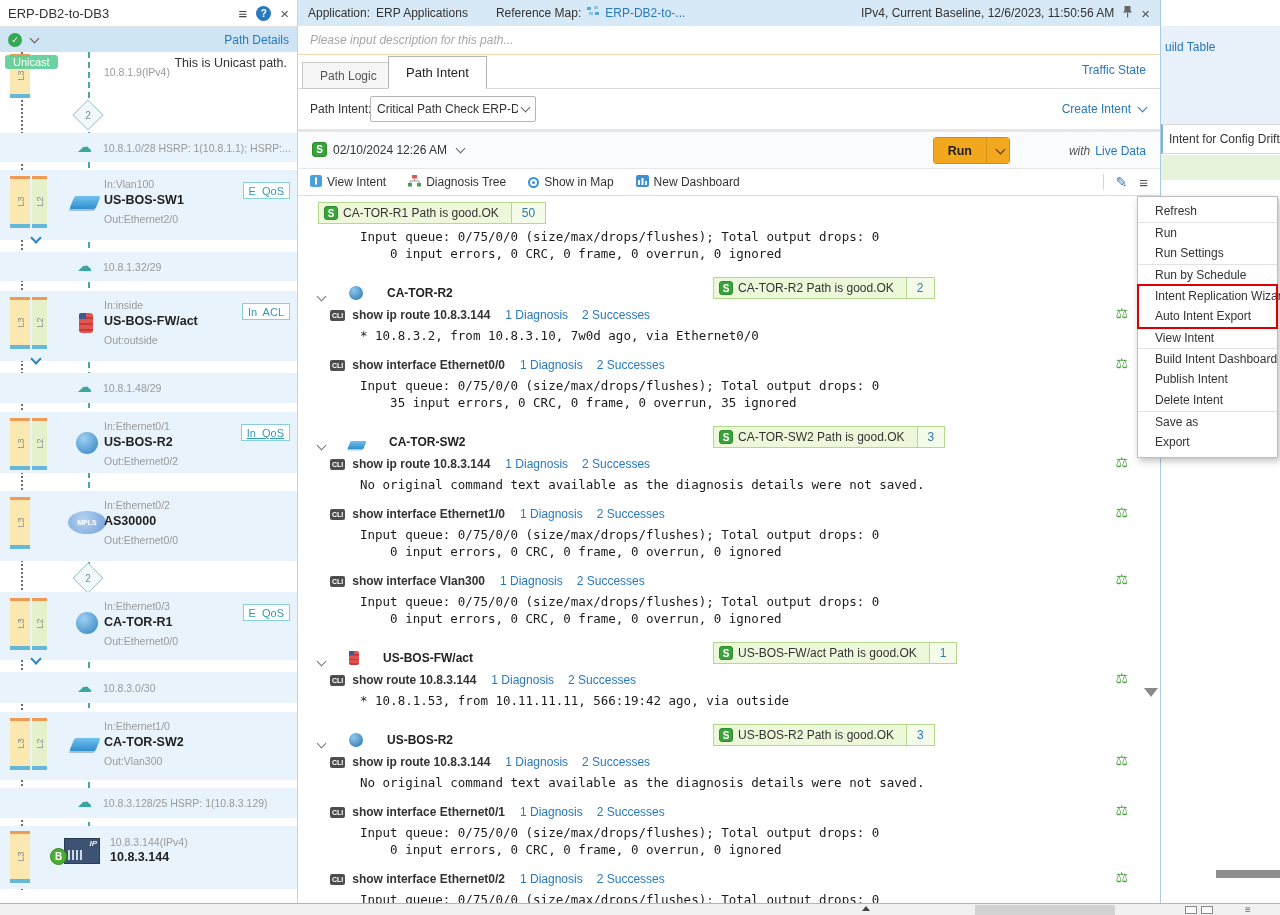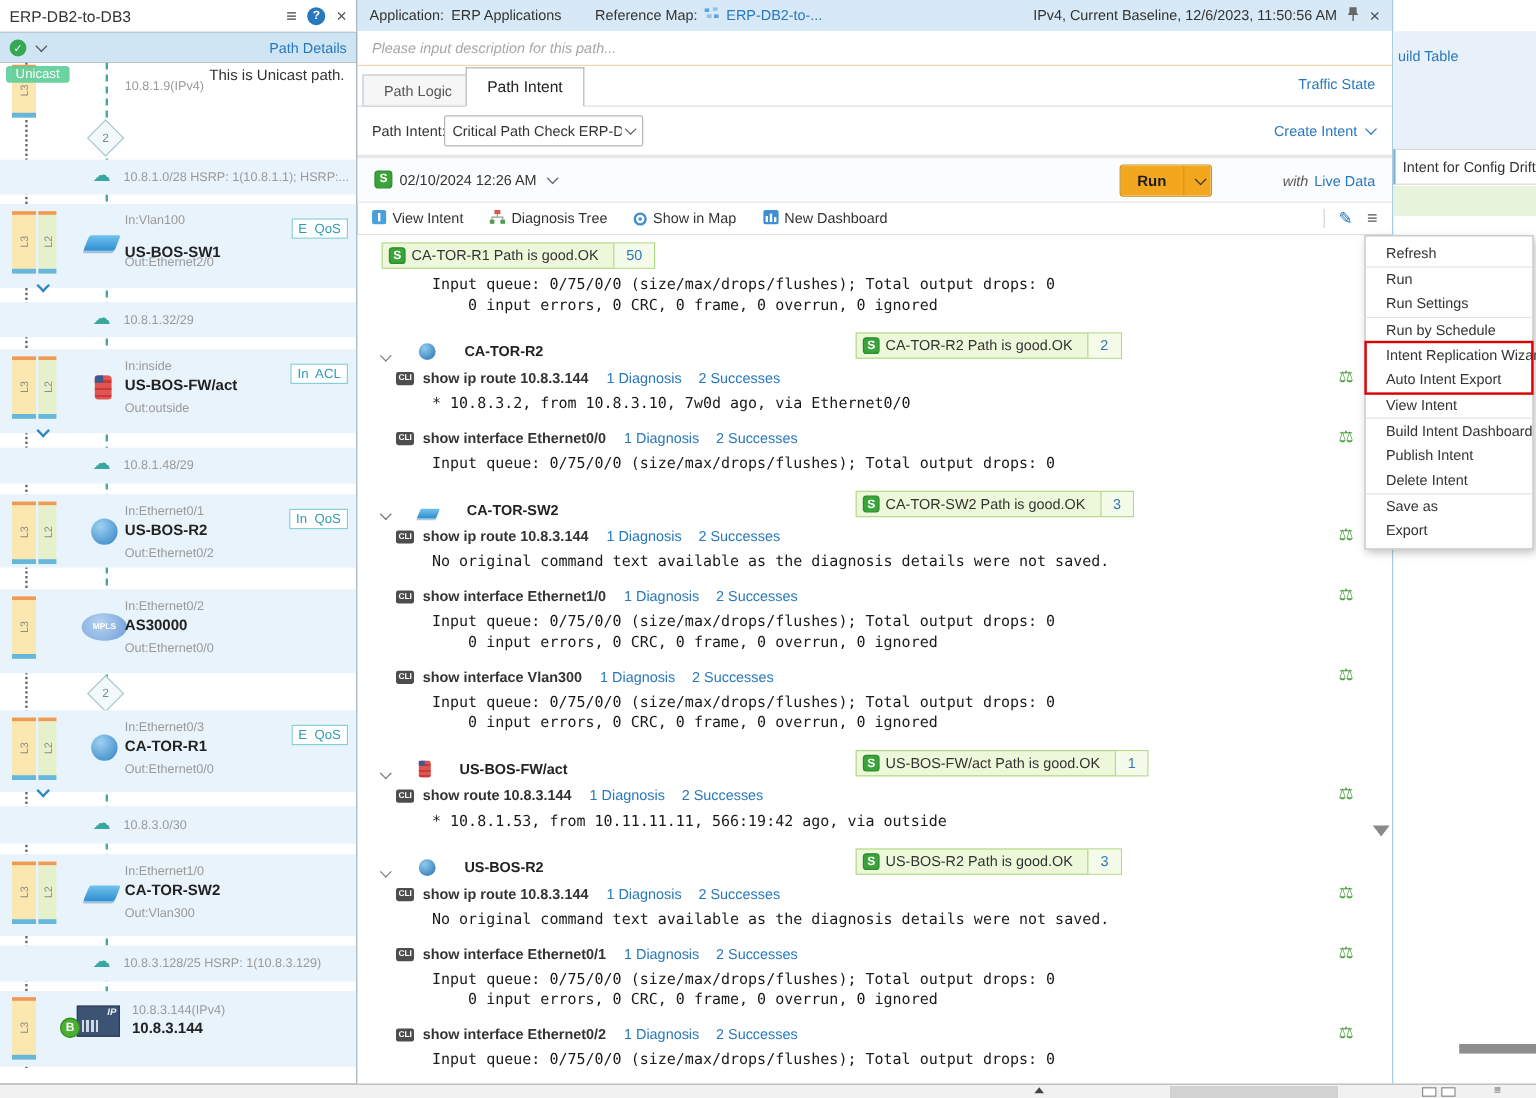--- a/index.html
+++ b/index.html
@@ -3,21 +3,21 @@
 <meta charset="utf-8">
 <style>
   * { margin:0; padding:0; box-sizing:border-box; }
   html,body { width:1280px; height:915px; overflow:hidden; background:#fff;
     font-family:"Liberation Sans", sans-serif; font-size:12px; color:#333; }
   .root { position:relative; width:1280px; height:915px; background:#fff; overflow:hidden; }
   a { text-decoration:none; }
   .link { color:#2878bd; cursor:pointer; }
 
   
-  .panel-left { position:absolute; left:0; top:0; width:298px; height:903px; background:#0f172a; border-right:1px solid #b9d5e6; }
+  .panel-left { position:absolute; left:0; top:0; width:298px; height:903px; background:#14b8a6; border-right:1px solid #b9d5e6; }
   .lp-header { position:absolute; left:0; top:0; width:100%; height:27px; background:#fff; border-bottom:1px solid #e3e3e3; display:flex; align-items:center; padding:0 8px; }
   .lp-title { font-size:13px; color:#333; flex:1; }
   .lp-hicons { display:flex; align-items:center; gap:9px; }
   .burger { font-size:15px; color:#444; line-height:1; cursor:pointer; }
   .help-ic { width:15px; height:15px; border-radius:50%; background:#2878bd; color:#fff; font-size:10px; font-weight:bold; display:flex; align-items:center; justify-content:center; cursor:pointer; }
   .close-ic { font-size:15px; color:#555; line-height:1; cursor:pointer; }
   .lp-sub { position:absolute; left:0; top:27px; width:100%; height:25px; background:#cfe5f4; display:flex; align-items:center; padding:0 8px; gap:5px; }
   .check-ic { width:14px; height:14px; border-radius:50%; background:#34a853; color:#fff; font-size:9px; display:flex; align-items:center; justify-content:center; }
   .lp-sub-ts { color:#333; }
   .lp-sub-link { margin-left:auto; }
@@ -175,21 +175,21 @@
       <div class="band" style="top:118px; height:70px;">
         <div class="chip" style="left:10px; top:6px;">
             <span>L3</span>
           </div>
         <div class="chip l2" style="left:32px; top:6px;">
             <span>L2</span>
           </div>
         <div class="chev-blue" style="left:32px; top:64px;"></div>
         <div class="sw-ic" style="left:72px; top:26px;"></div>
         <span class="dev-in" style="top:8px;">In:Vlan100</span>
-        <span class="dev-name" style="top:23px;margin-top:10px;">US-BOS-SW1</span>
+        <span class="dev-name" style="top:23px;">US-BOS-SW1</span>
         <span class="dev-out" style="top:43px;">Out:Ethernet2/0</span>
         <span class="tagbox" style="top:12px;">E  QoS</span>
       </div>
 
       <div class="band" style="top:200px; height:29px;"></div>
       <span class="cloud-ic" style="left:77px; top:206px;">☁</span>
       <span class="cloud-label" style="top:209px;">10.8.1.32/29</span>
 
       <div class="band" style="top:239px; height:70px;">
         <div class="chip" style="left:10px; top:6px;">
@@ -214,21 +214,21 @@
         <div class="chip" style="left:10px; top:6px;">
             <span>L3</span>
           </div>
         <div class="chip l2" style="left:32px; top:6px;">
             <span>L2</span>
           </div>
         <div class="rt-ic" style="left:76px; top:20px;"></div>
         <span class="dev-in" style="top:8px;">In:Ethernet0/1</span>
         <span class="dev-name" style="top:23px;">US-BOS-R2</span>
         <span class="dev-out" style="top:43px;">Out:Ethernet0/2</span>
-        <span class="tagbox" style="top:12px;">In  QoS</span>
+        <span class="tagbox" style="top:12px;text-decoration:underline;">In  QoS</span>
       </div>
 
       <div class="band" style="top:439px; height:70px;">
         <div class="chip" style="left:10px; top:6px;">
             <span>L3</span>
           </div>
         <div class="mpls-ic" style="left:68px; top:20px;">MPLS</div>
         <span class="dev-in" style="top:8px;">In:Ethernet0/2</span>
         <span class="dev-name" style="top:23px;">AS30000</span>
         <span class="dev-out" style="top:43px;">Out:Ethernet0/0</span>
@@ -423,20 +423,21 @@
       <div class="cli-row">
         <span class="cli-badge">CLI</span>
         <span class="cmd">show interface Ethernet0/0</span>
         <span class="cli-links">
             <a class="link">1 Diagnosis</a>
             <a class="link">2 Successes</a>
           </span>
         <span class="gear-icon">⚖</span>
       </div>
       <div class="mono out1">Input queue: 0/75/0/0 (size/max/drops/flushes); Total output drops: 0</div>
+      <div class="mono" style="margin-left:42px;">    35 input errors, 0 CRC, 0 frame, 0 overrun, 35 ignored</div>
 
       <div class="sect-row">
         <span class="chev-open"></span>
         <span class="sect-ic ic-sw"></span>
         <span class="sect-name">CA-TOR-SW2</span>
         <span class="status-badge sect-badge">
           <span class="s-ic">S</span>
           <span class="badge-text">CA-TOR-SW2 Path is good.OK</span>
           <span class="badge-count">3</span>
         </span>

